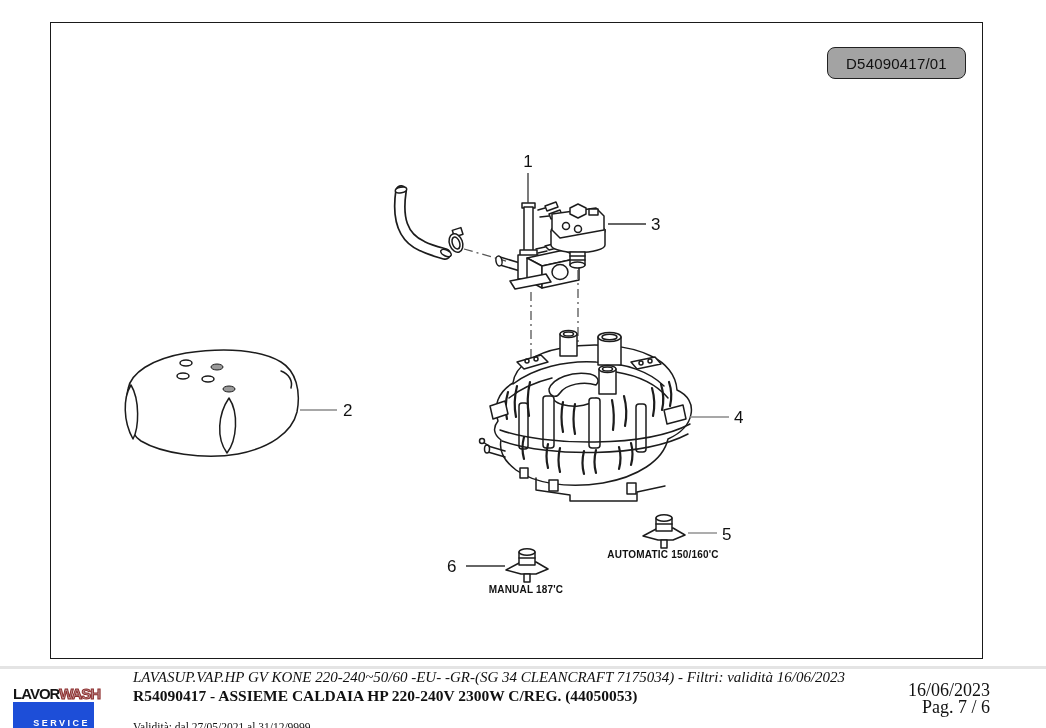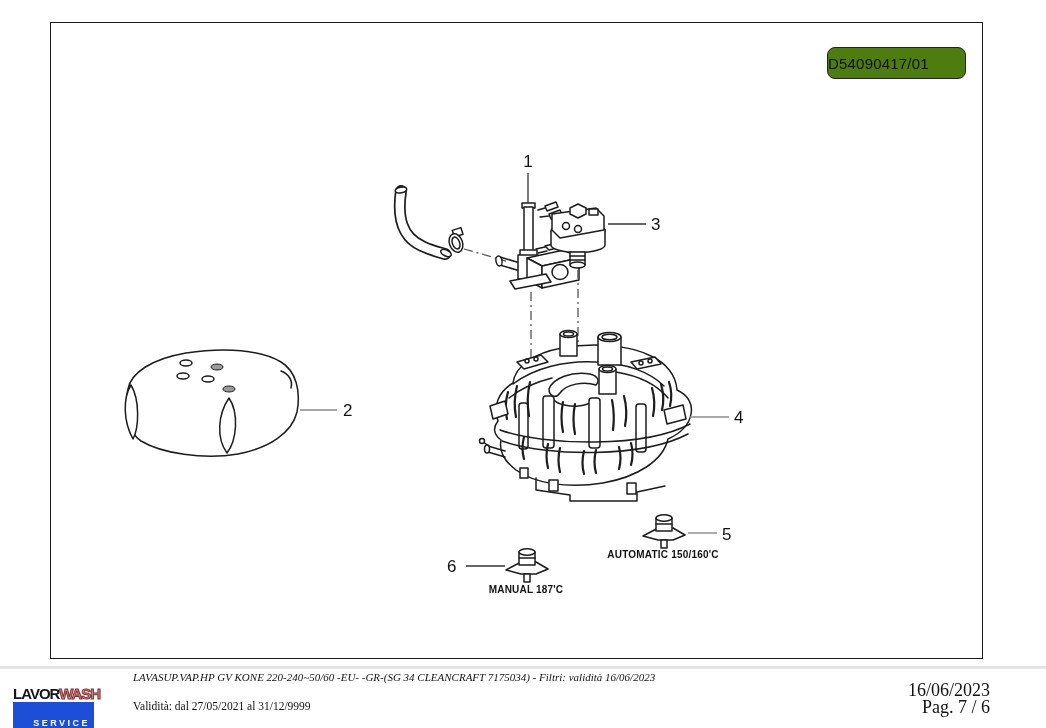--- a/index.html
+++ b/index.html
@@ -2,41 +2,41 @@
 <html><head>
 <meta charset="utf-8">
 <style>
   html,body{margin:0;padding:0;background:#ffffff;}
   .page{position:relative;width:1046px;height:728px;background:#fff;overflow:hidden;
         font-family:"Liberation Sans",sans-serif;color:#111;}
   .frame{position:absolute;left:50px;top:22px;width:933px;height:637px;
          border:1.6px solid #1a1a1a;box-sizing:border-box;background:#fff;}
   .dwgbox{position:absolute;left:827px;top:47px;width:137px;height:30px;
           border:1.4px solid #222;border-radius:8px;display:flex;align-items:center;
-          font-size:15px;letter-spacing:.2px;background:#4d7c0f;}
+          justify-content:center;font-size:15px;letter-spacing:.2px;background:#a3a3a3;}
   svg.art{position:absolute;left:0;top:0;}
   .ln{fill:none;stroke:#1c1c1c;stroke-width:1.5;stroke-linecap:round;stroke-linejoin:round;}
   .fw{fill:#ffffff;stroke:#1c1c1c;stroke-width:1.5;stroke-linejoin:round;}
   .rib{fill:none;stroke:#1c1c1c;stroke-width:2.2;stroke-linecap:round;}
   .dd{fill:none;stroke:#555;stroke-width:1.3;stroke-dasharray:9 4 2 4;}
   .lead{stroke:#8a8a8a;stroke-width:1.4;}
   .lead2{stroke:#333;stroke-width:1.3;}
   .callout{font-family:"Liberation Sans",sans-serif;font-size:17px;fill:#111;}
   .anno{font-family:"Liberation Sans",sans-serif;font-size:10px;font-weight:600;
         letter-spacing:.2px;fill:#111;text-anchor:middle;}
   .sep{position:absolute;left:0;top:666px;width:1046px;height:3px;background:#e4e4e4;}
   .logo{position:absolute;left:13px;top:686px;width:81px;}
   .logo-top{font-weight:800;font-size:15px;letter-spacing:-1px;line-height:15px;
             white-space:nowrap;}
   .logo-top .lavor{color:#141414;}
   .logo-top .wash{color:#b98f8f;-webkit-text-stroke:1px #8c2b2b;}
   .logo-band{margin-top:1px;background:#1d4ed8;color:#fff;font-size:9px;font-weight:700;
              letter-spacing:2.5px;text-align:right;padding:16px 4px 2px 2px;}
   .ftext{position:absolute;left:133px;top:671px;font-family:"Liberation Serif",serif;}
-  .ftext .l1{font-style:italic;font-size:11px;line-height:13px;}
+  .ftext .l1{font-style:italic;font-size:15px;line-height:13px;}
   .ftext .l2{font-weight:700;font-size:15.5px;line-height:19px;margin-top:2px;}
   .ftext .l3{font-size:11.5px;line-height:13px;margin-top:16px;}
   .fright{position:absolute;left:908px;top:682px;font-family:"Liberation Serif",serif;
           font-size:18px;line-height:17px;text-align:right;}
 </style>
 </head>
 <body>
 
 <div class="page">
 
@@ -237,20 +237,21 @@
 
   <div class="logo">
     <div class="logo-top"><span class="lavor">LAVOR</span><span class="wash">WASH</span></div>
     <div class="logo-band">
       <span>SERVICE</span>
     </div>
   </div>
 
   <div class="ftext">
     <div class="l1">LAVASUP.VAP.HP GV KONE 220-240~50/60 -EU- -GR-(SG 34 CLEANCRAFT 7175034) - Filtri: validità 16/06/2023</div>
+    <div class="l2">R54090417 - ASSIEME CALDAIA HP 220-240V 2300W C/REG. (44050053)</div>
     <div class="l3">Validità: dal 27/05/2021 al 31/12/9999</div>
   </div>
 
   <div class="fright">
     <div>16/06/2023</div>
     <div>Pag. 7 / 6</div>
   </div>
 
 </div>
 

